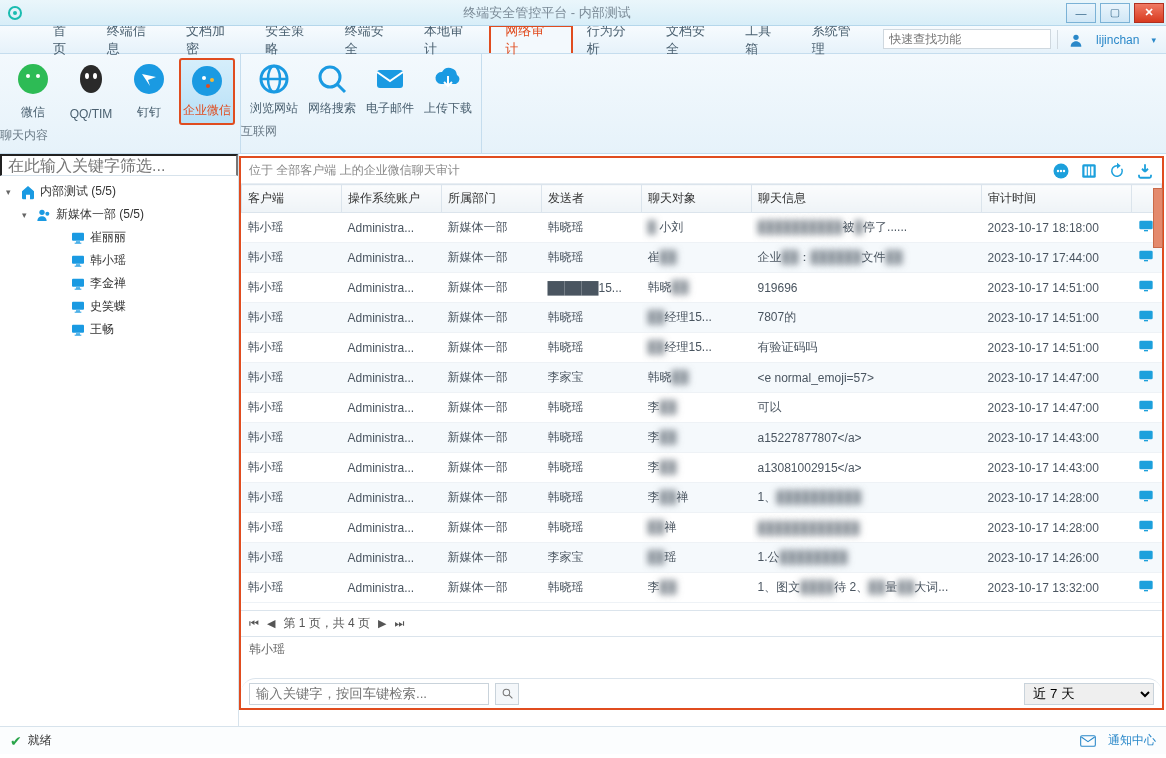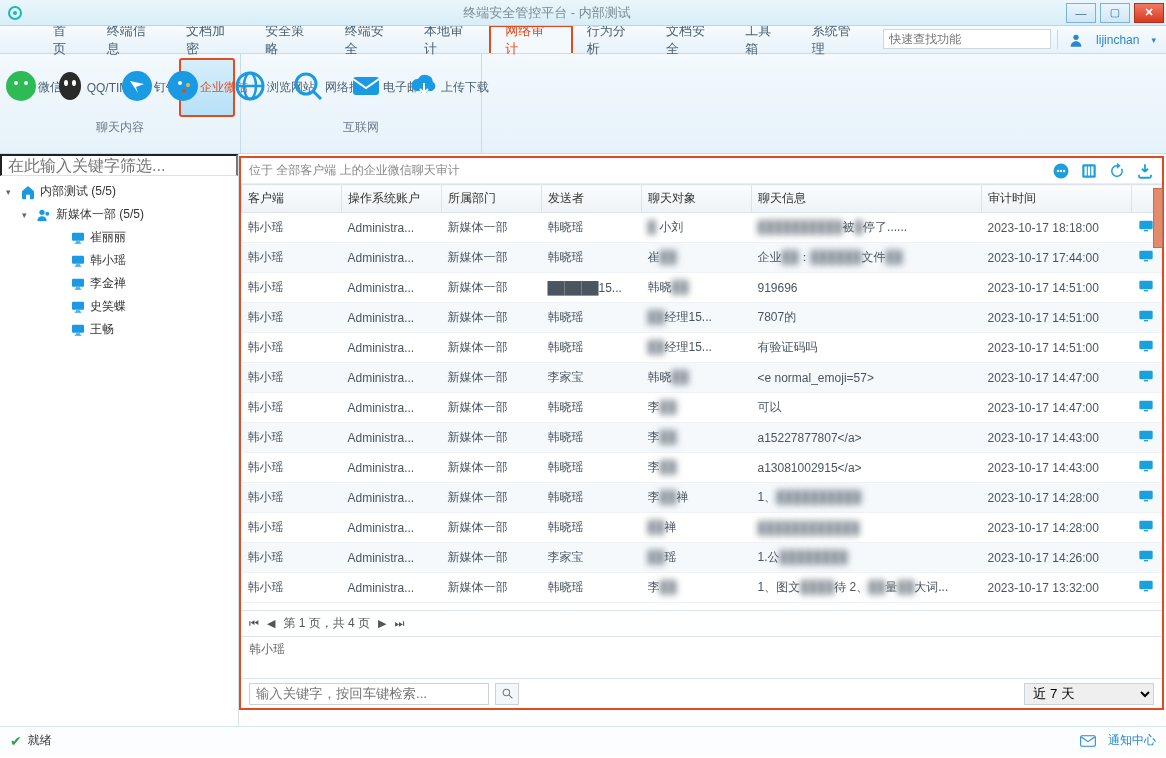--- a/index.html
+++ b/index.html
@@ -21,22 +21,22 @@
 .menubar .spacer { flex: 1; }
 .menubar .search { width: 170px; height: 20px; border: 1px solid #cfd8df; padding: 0 5px; margin: 3px 6px; color: #aaa; font-size: 12px; background: #fff; }
 .menubar .user { display: flex; align-items: center; color: #2a88c9; padding: 0 10px; gap: 12px; }
 .menubar .user svg { width: 16px; height: 16px; }
 .menubar .sep { width: 1px; background: #cfd8df; margin: 4px 0; }
 
 
 .ribbon { height: 100px; background: linear-gradient(#f3f9fd,#e6f2fa); border-bottom: 1px solid #c5ddee; display: flex; }
 .ribbon .group { border-right: 1px solid #c5ddee; display: flex; flex-direction: column; }
 .ribbon .gitems { display: flex; padding: 4px 4px 0; flex: 1; }
-.ribbon .glabel { text-align: center; font-size: 12px; color: #6a7a86; padding: 2px 0 17px; }
-.ribbon .ritem { width: 56px; display: flex; flex-direction: row; align-items: center; justify-content: center; padding: 4px 2px; margin: 0 1px; cursor: pointer; border-radius: 3px; }
+.ribbon .glabel { text-align: left; font-size: 12px; color: #6a7a86; padding: 2px 0 17px; }
+.ribbon .ritem { width: 56px; display: flex; flex-direction: column; align-items: center; justify-content: space-between; padding: 4px 2px; margin: 0 1px; cursor: pointer; border-radius: 3px; }
 .ribbon .ritem .icon { width: 34px; height: 34px; border-radius: 50%; display: flex; align-items: center; justify-content: center; margin-bottom: 4px; }
 .ribbon .ritem.active { background: linear-gradient(#d6eefb,#b7e0f7); border: 2px solid #e04c1f; }
 .ribbon .ritem.active .lbl { color: #e04c1f; }
 .ribbon .ritem .lbl { font-size: 12px; color: #4a6070; white-space: nowrap; }
 
 
 .main { display: flex; height: 572px; }
 .sidebar { width: 240px; border-right: 1px solid #d7e3ec; display: flex; flex-direction: column; }
 .sidebar .filter { height: 22px; border-bottom: 1px solid #d7e3ec; padding: 3px 6px; color: #999; font-size: 16px; }
 .sidebar .tree { flex: 1; padding: 4px 0; overflow: auto; }
@@ -58,21 +58,21 @@
 .grid td { padding: 6px 6px; border-bottom: 1px solid #eef2f6; font-size: 12px; color: #4a5560; white-space: nowrap; overflow: hidden; text-overflow: ellipsis; }
 .grid tr:nth-child(even) td { background: #f5f9fc; }
 .grid .mon svg { width: 16px; height: 14px; fill: #1ca0dc; }
 .grid .blur { color: transparent; text-shadow: 0 0 6px rgba(100,110,120,0.7); }
 
 .pager { height: 26px; border-top: 1px solid #dbe4ec; display: flex; align-items: center; gap: 8px; padding: 0 8px; color: #555; }
 .pager .pbtn { cursor: pointer; color: #555; font-size: 11px; }
 
 .detail { height: 42px; border-top: 1px solid #dbe4ec; padding: 4px 8px; color: #666; font-size: 12px; }
 
-.foot { height: 30px; border-top: 1px solid #dbe4ec; display: flex; align-items: center; padding: 0 8px; gap: 6px; }
+.foot { height: 30px; border-top: 1px solid #dbe4ec; display: flex; align-items: center; padding: 0 8px; gap: 6px; border-radius: 15px; }
 .foot input.kw { flex: 0 0 240px; height: 22px; border: 1px solid #c9d3db; padding: 0 6px; color: #999; }
 .foot .sbtn { width: 24px; height: 22px; border: 1px solid #c9d3db; background: #f4f7fa; display: flex; align-items: center; justify-content: center; cursor: pointer; }
 .foot .spc { flex: 1; }
 .foot select { height: 22px; border: 1px solid #c9d3db; width: 130px; padding: 0 4px; }
 
 .status { height: 28px; border-top: 1px solid #d7e3ec; background: #fbfdfe; display: flex; align-items: center; padding: 0 10px; }
 .status .chk { color: #2aa54a; margin-right: 6px; font-size: 14px; }
 .status .spc { flex: 1; }
 .status .notif { color: #2a88c9; display: flex; align-items: center; gap: 12px; cursor: pointer; }
 

